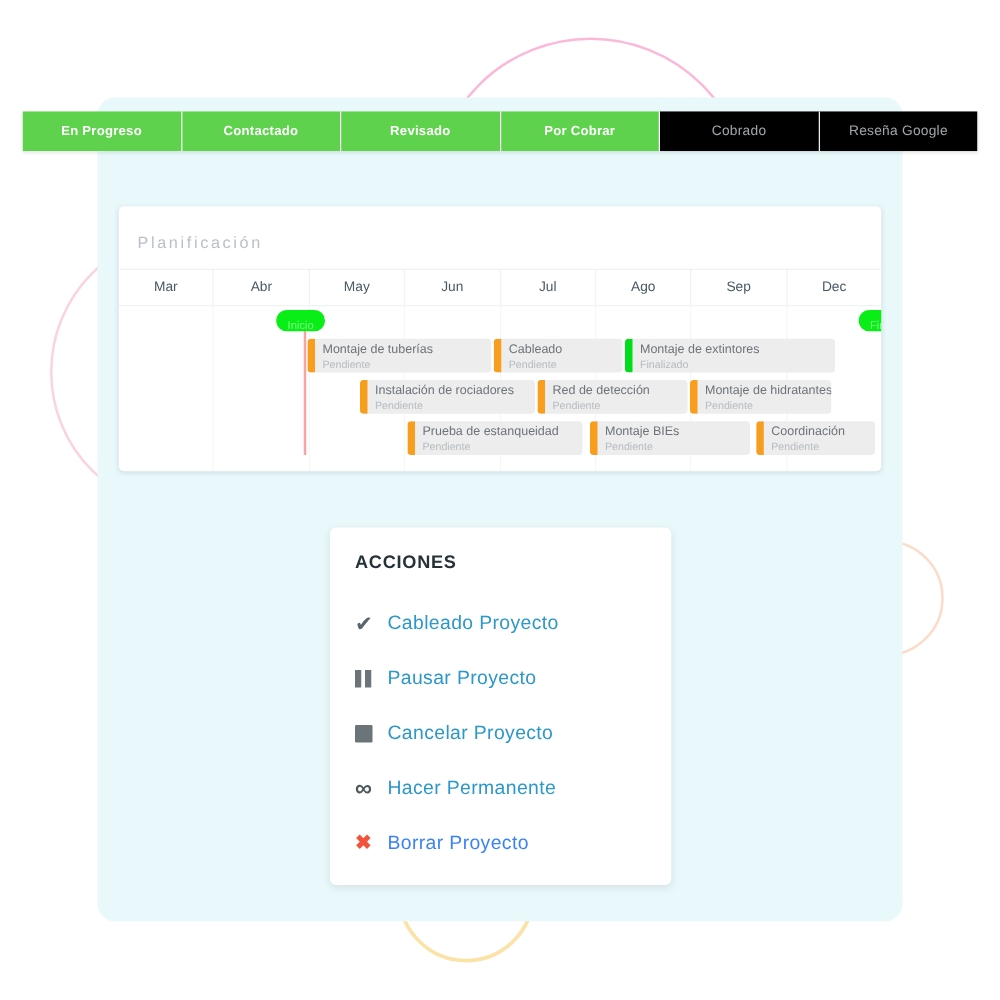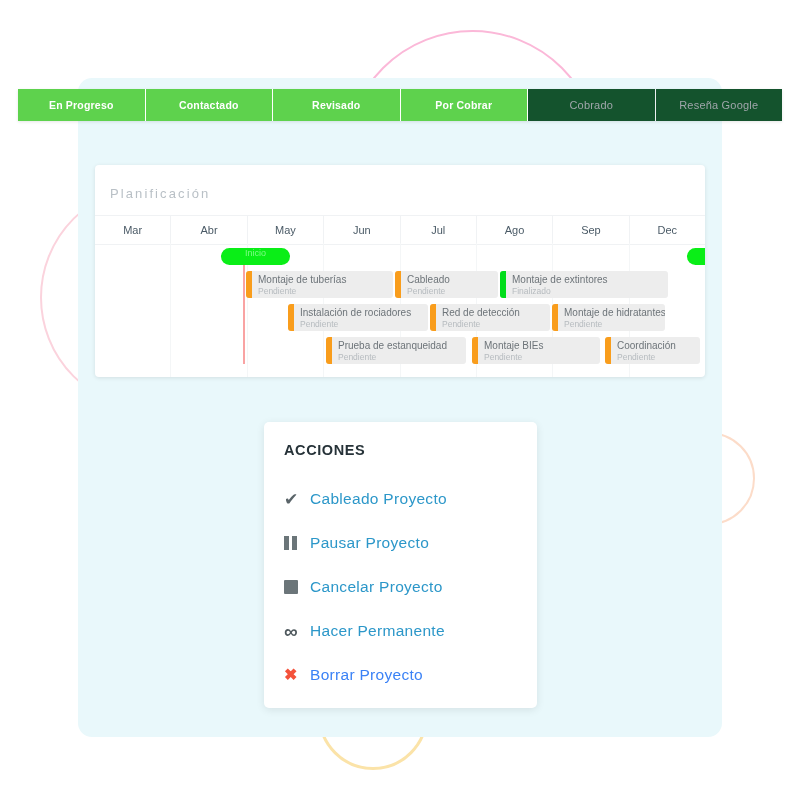--- a/index.html
+++ b/index.html
@@ -75,21 +75,21 @@
     cursor: pointer;
   }
   .tab.active {
     background: #58d košer;
   }
   .tab.active {
     background: #5ed24d;
     color: #ffffff;
   }
   .tab.inactive {
-    background: #14532d;
+    background: #000000;
     color: #a0a6ab;
     font-weight: normal;
     font-size: 11px;
     border-right: 1px solid #eceff1;
   }
   .tab.inactive:last-child { border-right: none; }
 
   
   #planning-card {
     position: absolute;
@@ -140,25 +140,25 @@
   }
   .grid-col:last-child { border-right: none; }
 
   
   .milestone {
     position: absolute;
     height: 17px;
     background: #0aee17;
     border-radius: 9px;
     display: flex;
-    align-items: flex-start;
+    align-items: flex-end;
     justify-content: center;
     font-size: 9px;
     color: #7ffc86;
-    padding: 0 24px;
+    padding: 0 9px;
     box-sizing: border-box;
     z-index: 4;
     cursor: pointer;
   }
   .ms-line {
     position: absolute;
     width: 1.5px;
     z-index: 2;
   }
 

